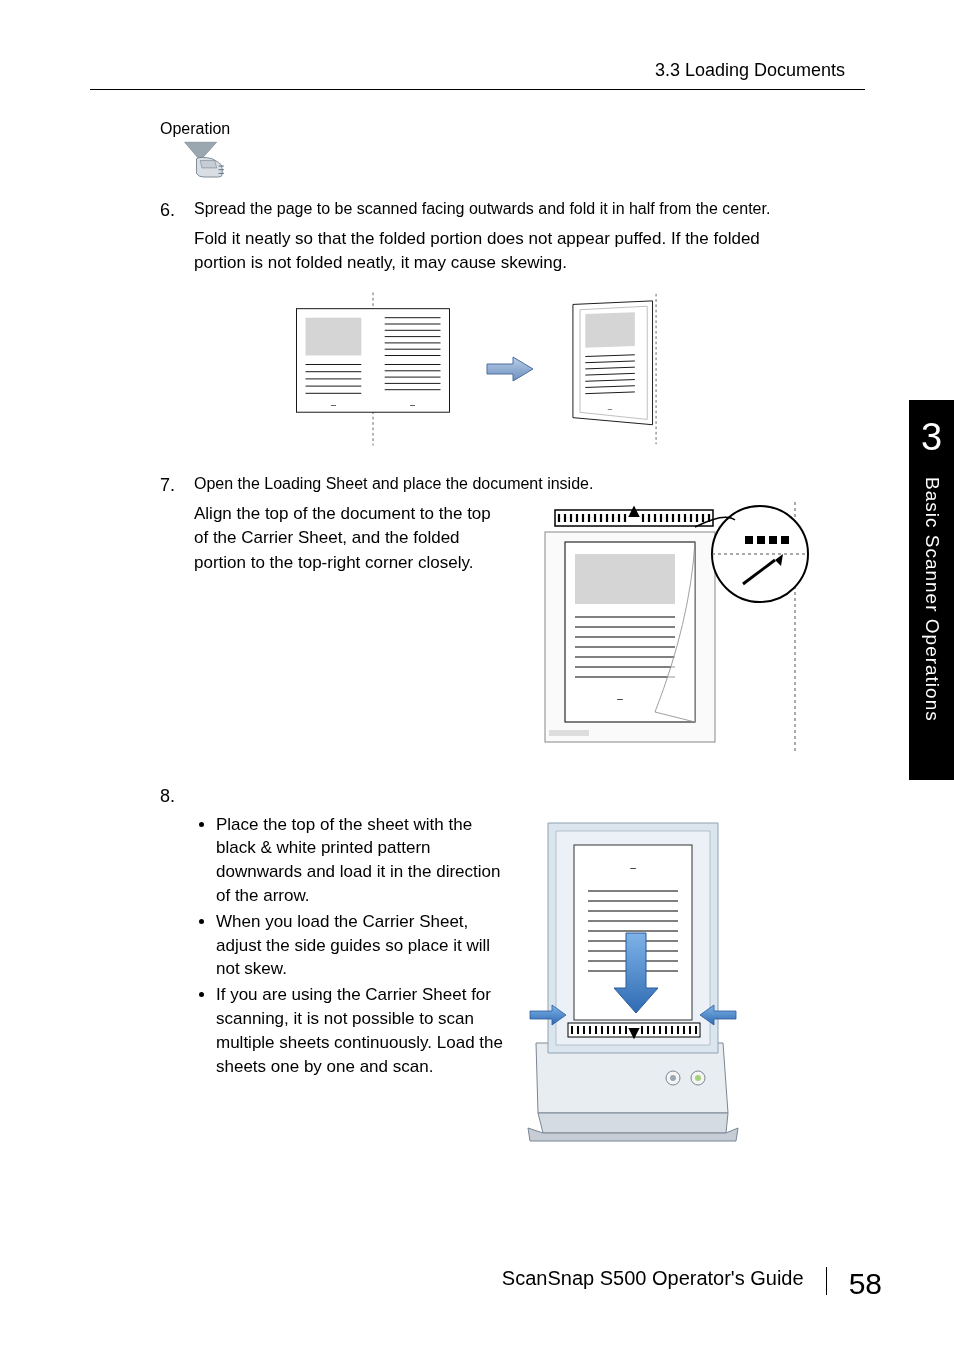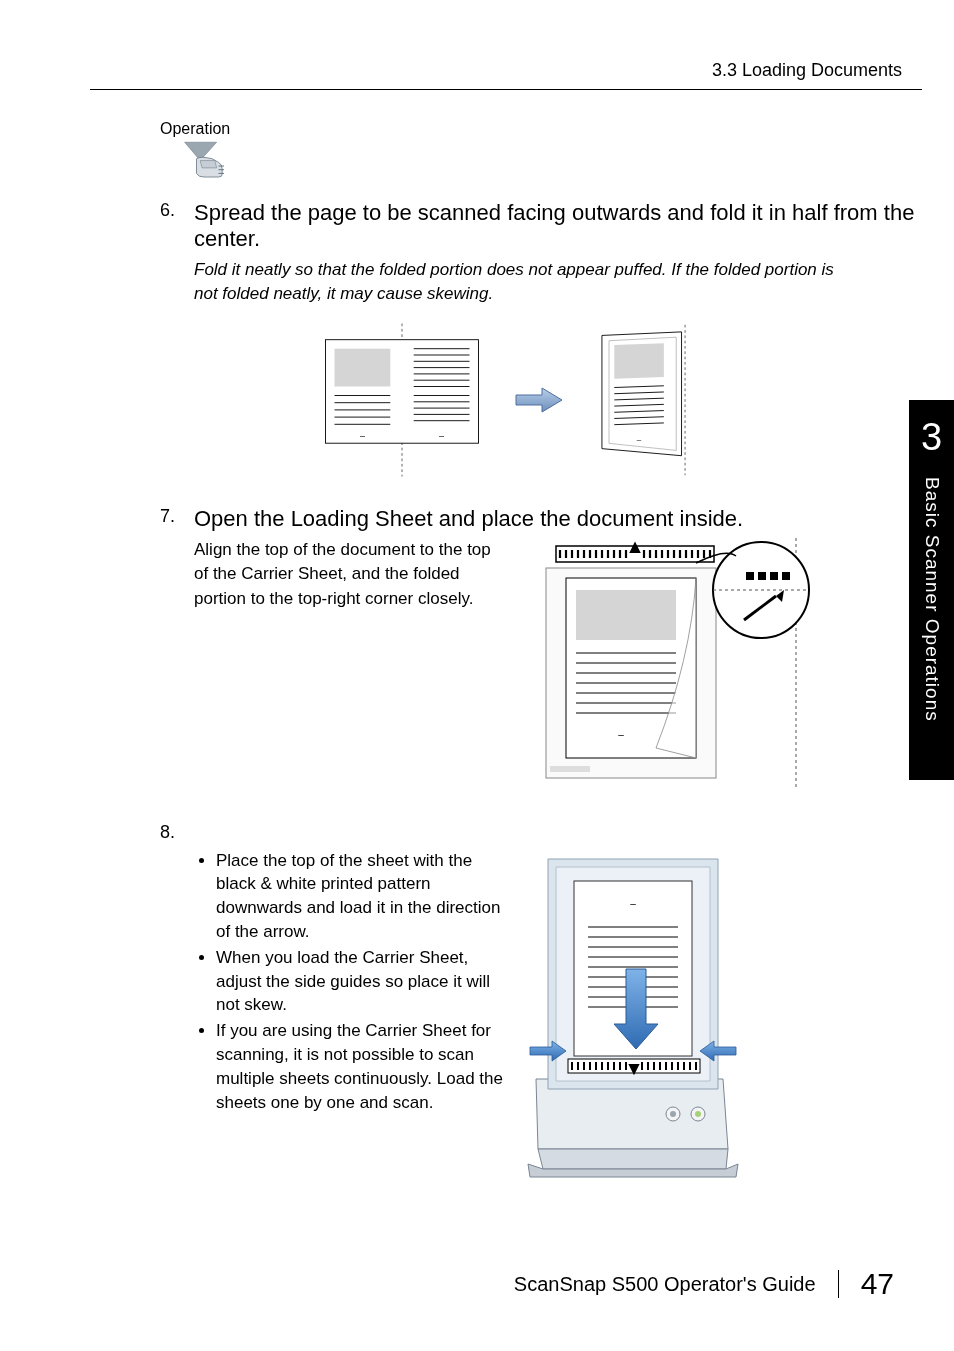--- a/index.html
+++ b/index.html
@@ -8,21 +8,21 @@
     height: 1351px;
     font-family: Arial, Helvetica, sans-serif;
     position: relative;
     background: #fff;
     color: #000;
   }
   .page {
     width: 954px;
     height: 1351px;
     position: relative;
-    padding: 60px 32px 40px 90px;
+    padding: 60px 89px 40px 90px;
   }
   .header-section {
     text-align: right;
     font-size: 18px;
     padding-bottom: 8px;
     padding-right: 20px;
   }
   .header-rule {
     border: none;
     border-top: 1px solid #000;
@@ -46,28 +46,27 @@
     display: flex;
     margin-left: 70px;
     margin-bottom: 6px;
   }
   .step-num {
     font-size: 18px;
     width: 34px;
     flex-shrink: 0;
   }
   .step-title {
-    font-size: 22px;
+    font-size: 16px;
   }
   .step-body {
     margin-left: 104px;
     margin-right: 60px;
     font-size: 17px;
     line-height: 1.4;
-    font-style: italic;
   }
   .figure-row {
     display: flex;
     justify-content: center;
     align-items: center;
     margin: 14px 0 26px 0;
     gap: 22px;
   }
   .spread-page {
     width: 180px;
@@ -137,23 +136,23 @@
     margin-bottom: 18px;
   }
   .chapter-title {
     writing-mode: vertical-rl;
     font-size: 19px;
     letter-spacing: 1px;
   }
   .footer {
     position: absolute;
     bottom: 50px;
-    right: 60px;
-    display: flex;
-    align-items: center;
+    right: 72px;
+    display: flex;
+    align-items: flex-start;
     gap: 22px;
   }
   .footer-title {
     font-size: 20px;
   }
   .footer-div {
     width: 1px;
     height: 28px;
     background: #000;
   }
@@ -395,16 +394,16 @@
   </div>
 
   <div class="side-tab">
     <div class="chapter-num">3</div>
     <div class="chapter-title">Basic Scanner Operations</div>
   </div>
 
   <div class="footer">
     <div class="footer-title">ScanSnap S500 Operator's Guide</div>
     <div class="footer-div"></div>
-    <div class="page-num">47</div>
+    <div class="page-num">58</div>
   </div>
 
 </div>
 
 </body></html>

